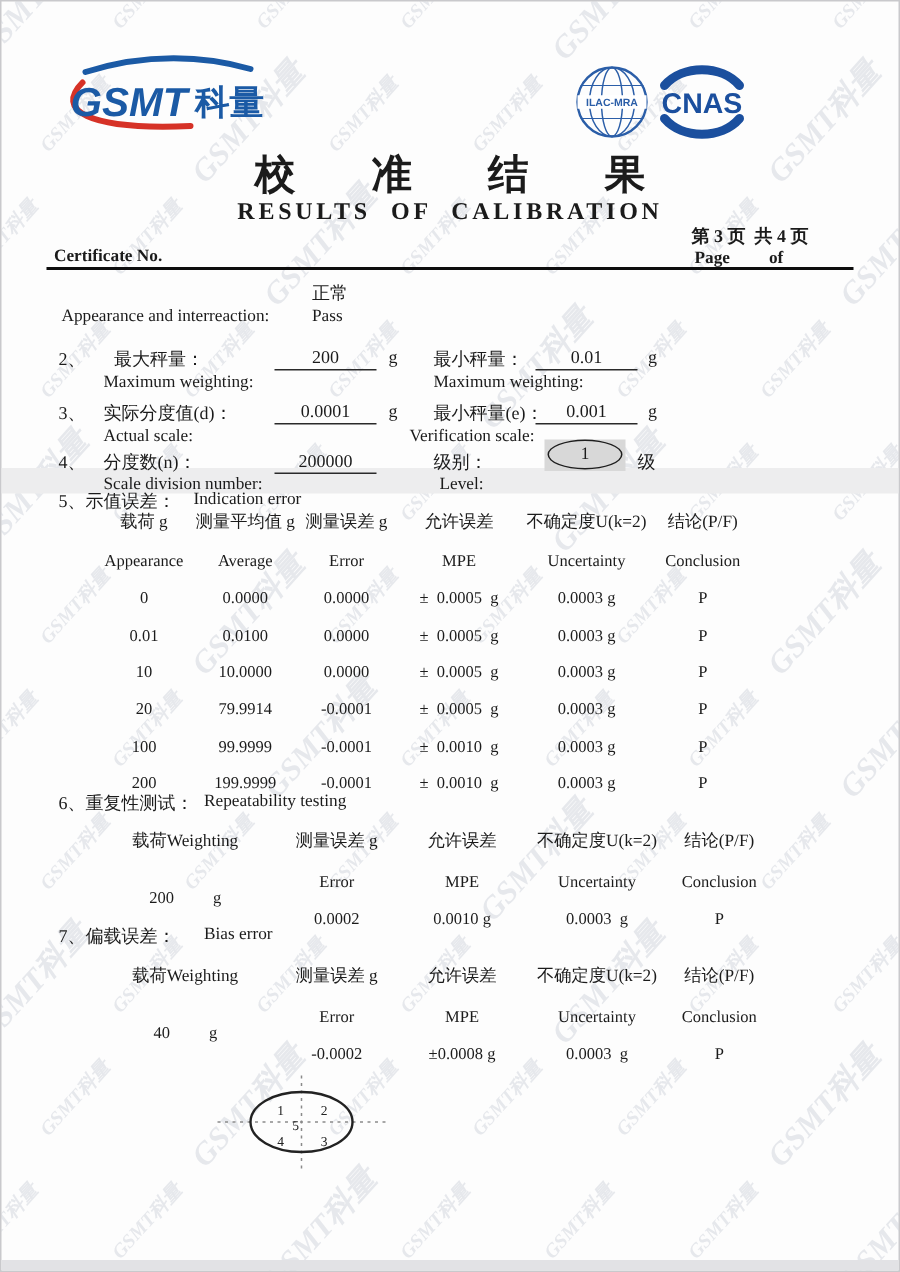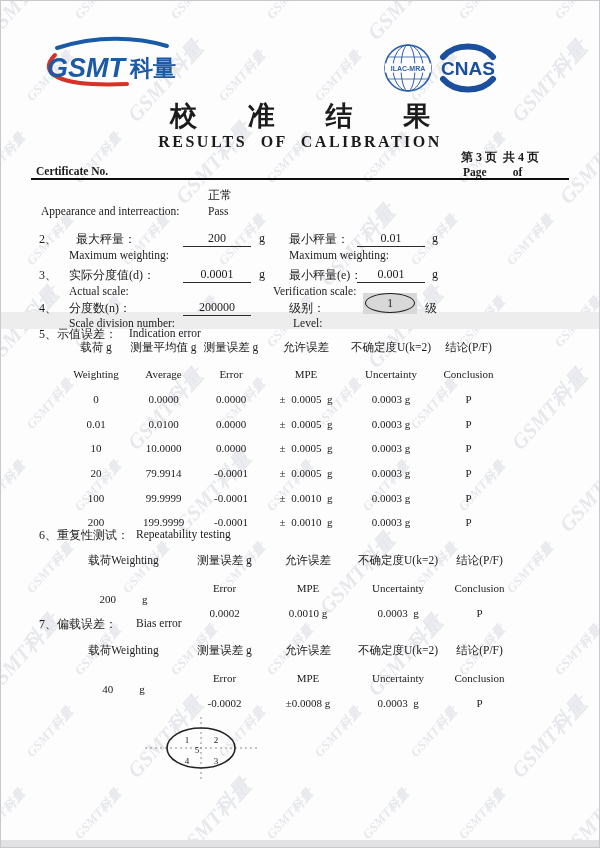--- a/index.html
+++ b/index.html
@@ -215,21 +215,21 @@
 
     <span class="abs cn" style="left:38px;top:325px"><span>5、</span><span>示值误差：</span></span>
     <span class="abs en" style="left:128px;top:326px">Indication error</span>
     <div class="t5" id="t5">
         <div class="cell thcn">载荷 g</div>
         <div class="cell thcn">测量平均值 g</div>
         <div class="cell thcn">测量误差 g</div>
         <div class="cell thcn">允许误差</div>
         <div class="cell thcn">不确定度U(k=2)</div>
         <div class="cell thcn">结论(P/F)</div>
-        <div class="cell">Weighting</div>
+        <div class="cell">Appearance</div>
         <div class="cell">Average</div>
         <div class="cell">Error</div>
         <div class="cell">MPE</div>
         <div class="cell">Uncertainty</div>
         <div class="cell">Conclusion</div>
         <div class="cell">0</div>
         <div class="cell">0.0000</div>
         <div class="cell">0.0000</div>
         <div class="cell">±  0.0005  g</div>
         <div class="cell">0.0003 g</div>

